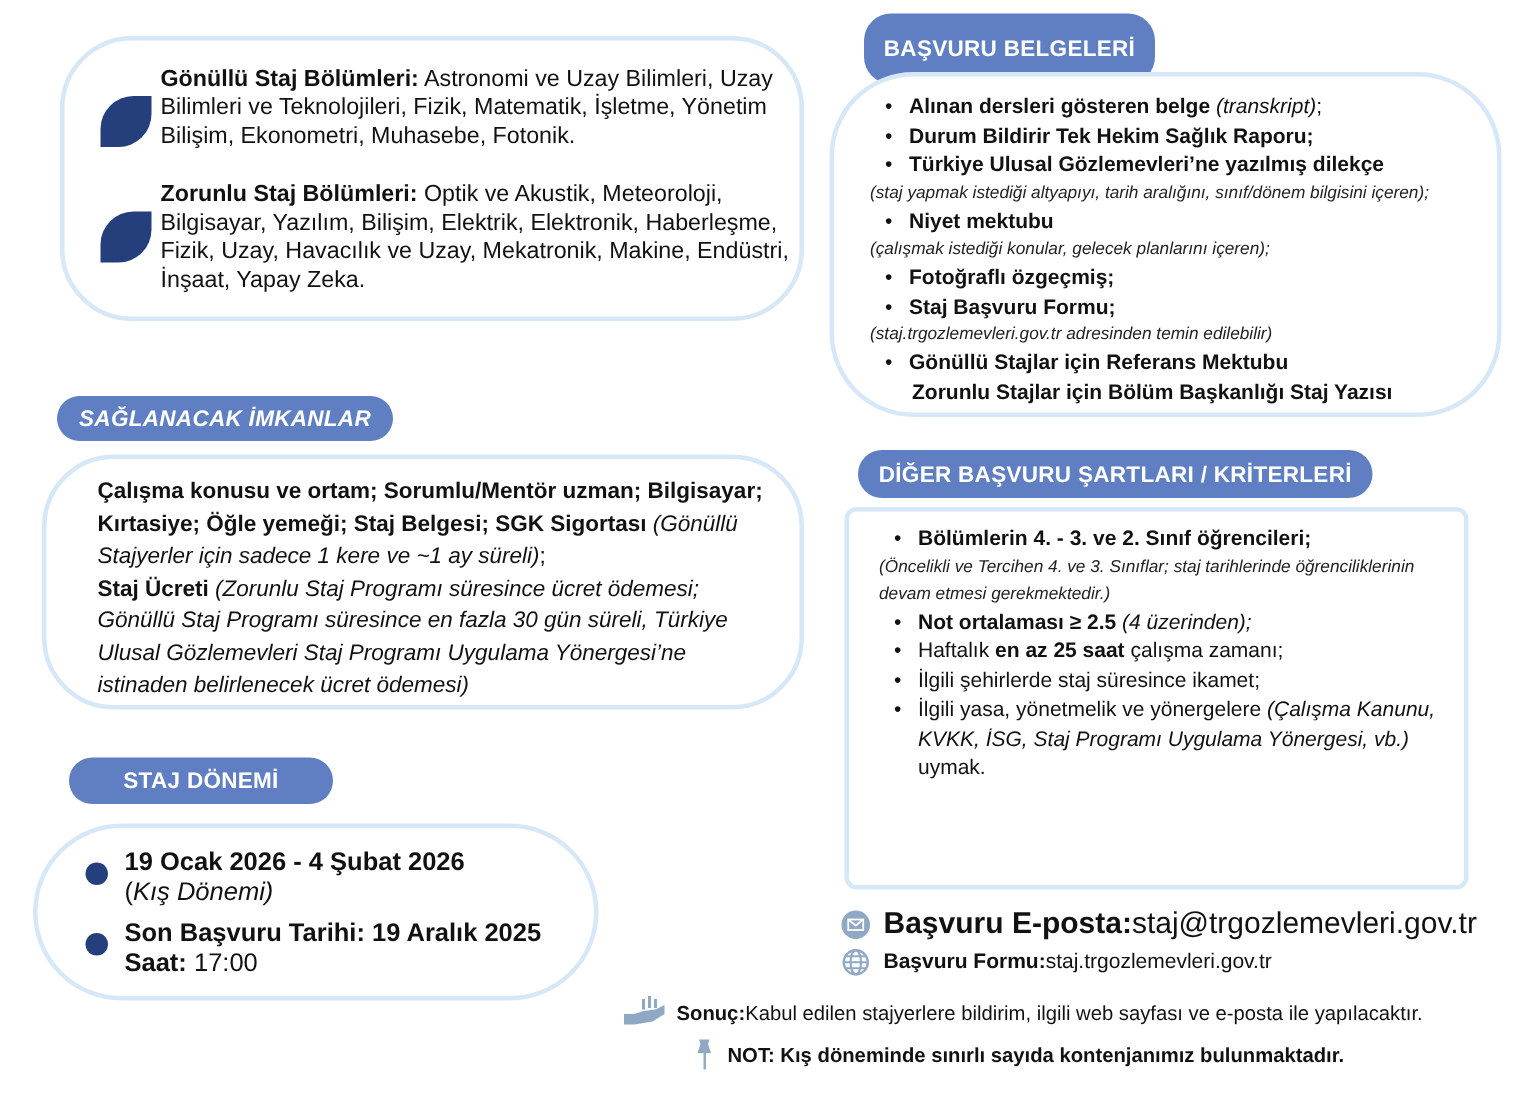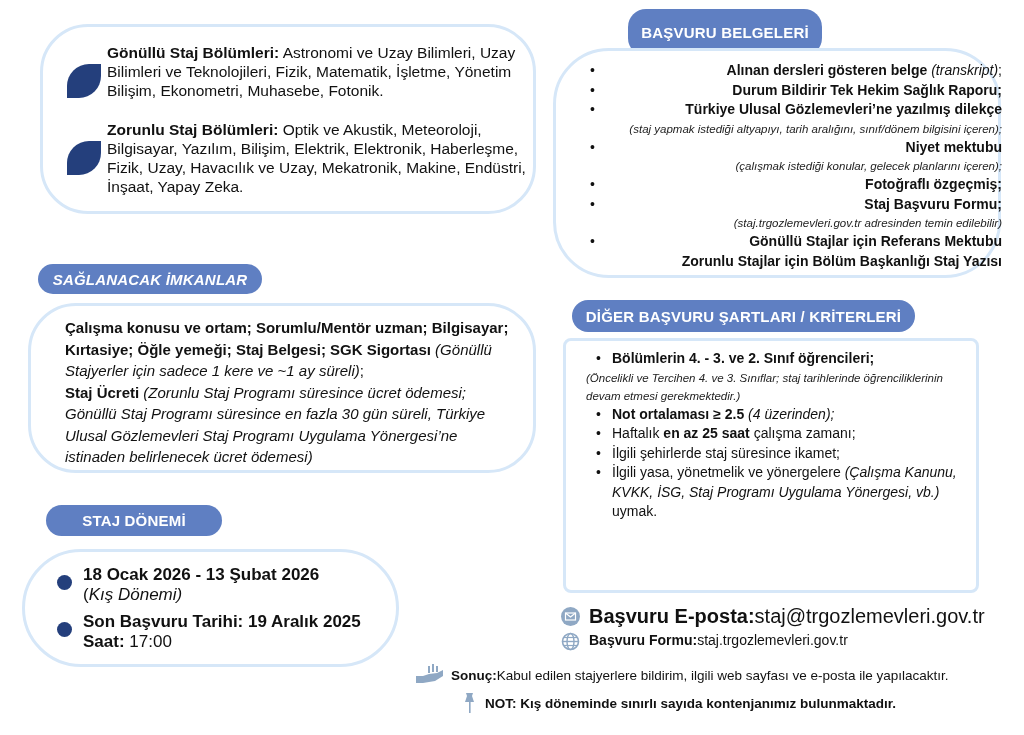--- a/index.html
+++ b/index.html
@@ -38,32 +38,32 @@
   <div class="para" style="left:34px;top:11px;width:455px;line-height:21.5px;font-size:15px;">
     <span class="b">Çalışma konusu ve ortam; Sorumlu/Mentör uzman; Bilgisayar; Kırtasiye; Öğle yemeği; Staj Belgesi; SGK Sigortası</span><span class="i"> (Gönüllü Stajyerler için sadece 1 kere ve ~1 ay süreli)</span><span>;</span><br>
     <span class="b">Staj Ücreti</span><span class="i"> (Zorunlu Staj Programı süresince ücret ödemesi; Gönüllü Staj Programı süresince en fazla 30 gün süreli, Türkiye Ulusal Gözlemevleri Staj Programı Uygulama Yönergesi’ne istinaden belirlenecek ücret ödemesi)</span>
   </div>
 </div>
 
 <div class="pill" style="left:46px;top:505px;width:176px;height:31px;">STAJ DÖNEMİ</div>
 <div class="box" style="left:22px;top:549px;width:377px;height:118px;border-radius:60px;">
   <div class="dot" style="left:32px;top:23px;"></div>
   <div class="para" style="left:58px;top:13px;width:310px;font-size:17px;line-height:20px;">
-    <span class="b">18 Ocak 2026 - 13 Şubat 2026</span><br>
+    <span class="b">19 Ocak 2026 - 4 Şubat 2026</span><br>
     <span>(</span><span class="i">Kış Dönemi)</span>
   </div>
   <div class="dot" style="left:32px;top:70px;"></div>
   <div class="para" style="left:58px;top:60px;width:310px;font-size:17px;line-height:20px;">
     <span class="b">Son Başvuru Tarihi: 19 Aralık 2025</span><br>
     <span class="b">Saat:</span><span> 17:00</span>
   </div>
 </div>
 
-<div class="pill" style="left:628px;top:9px;width:194px;height:47px;">BAŞVURU BELGELERİ</div>
-<div class="box" style="left:553px;top:48px;width:448px;height:230px;border-radius:56px;text-align:right;">
+<div class="pill" style="left:576px;top:9px;width:194px;height:47px;">BAŞVURU BELGELERİ</div>
+<div class="box" style="left:553px;top:48px;width:448px;height:230px;border-radius:56px;">
   <div style="position:absolute;left:26px;top:10px;width:420px;font-size:14px;line-height:19.5px;">
     <ul class="bl">
       <li><span class="b">Alınan dersleri gösteren belge</span><span class="i"> (transkript)</span><span>;</span></li>
       <li><span class="b">Durum Bildirir Tek Hekim Sağlık Raporu;</span></li>
       <li><span class="b">Türkiye Ulusal Gözlemevleri’ne yazılmış dilekçe</span></li>
     </ul>
     <div class="note" style="margin-left:-2px;">(staj yapmak istediği altyapıyı, tarih aralığını, sınıf/dönem bilgisini içeren);</div>
     <ul class="bl">
       <li><span class="b">Niyet mektubu</span></li>
     </ul>

